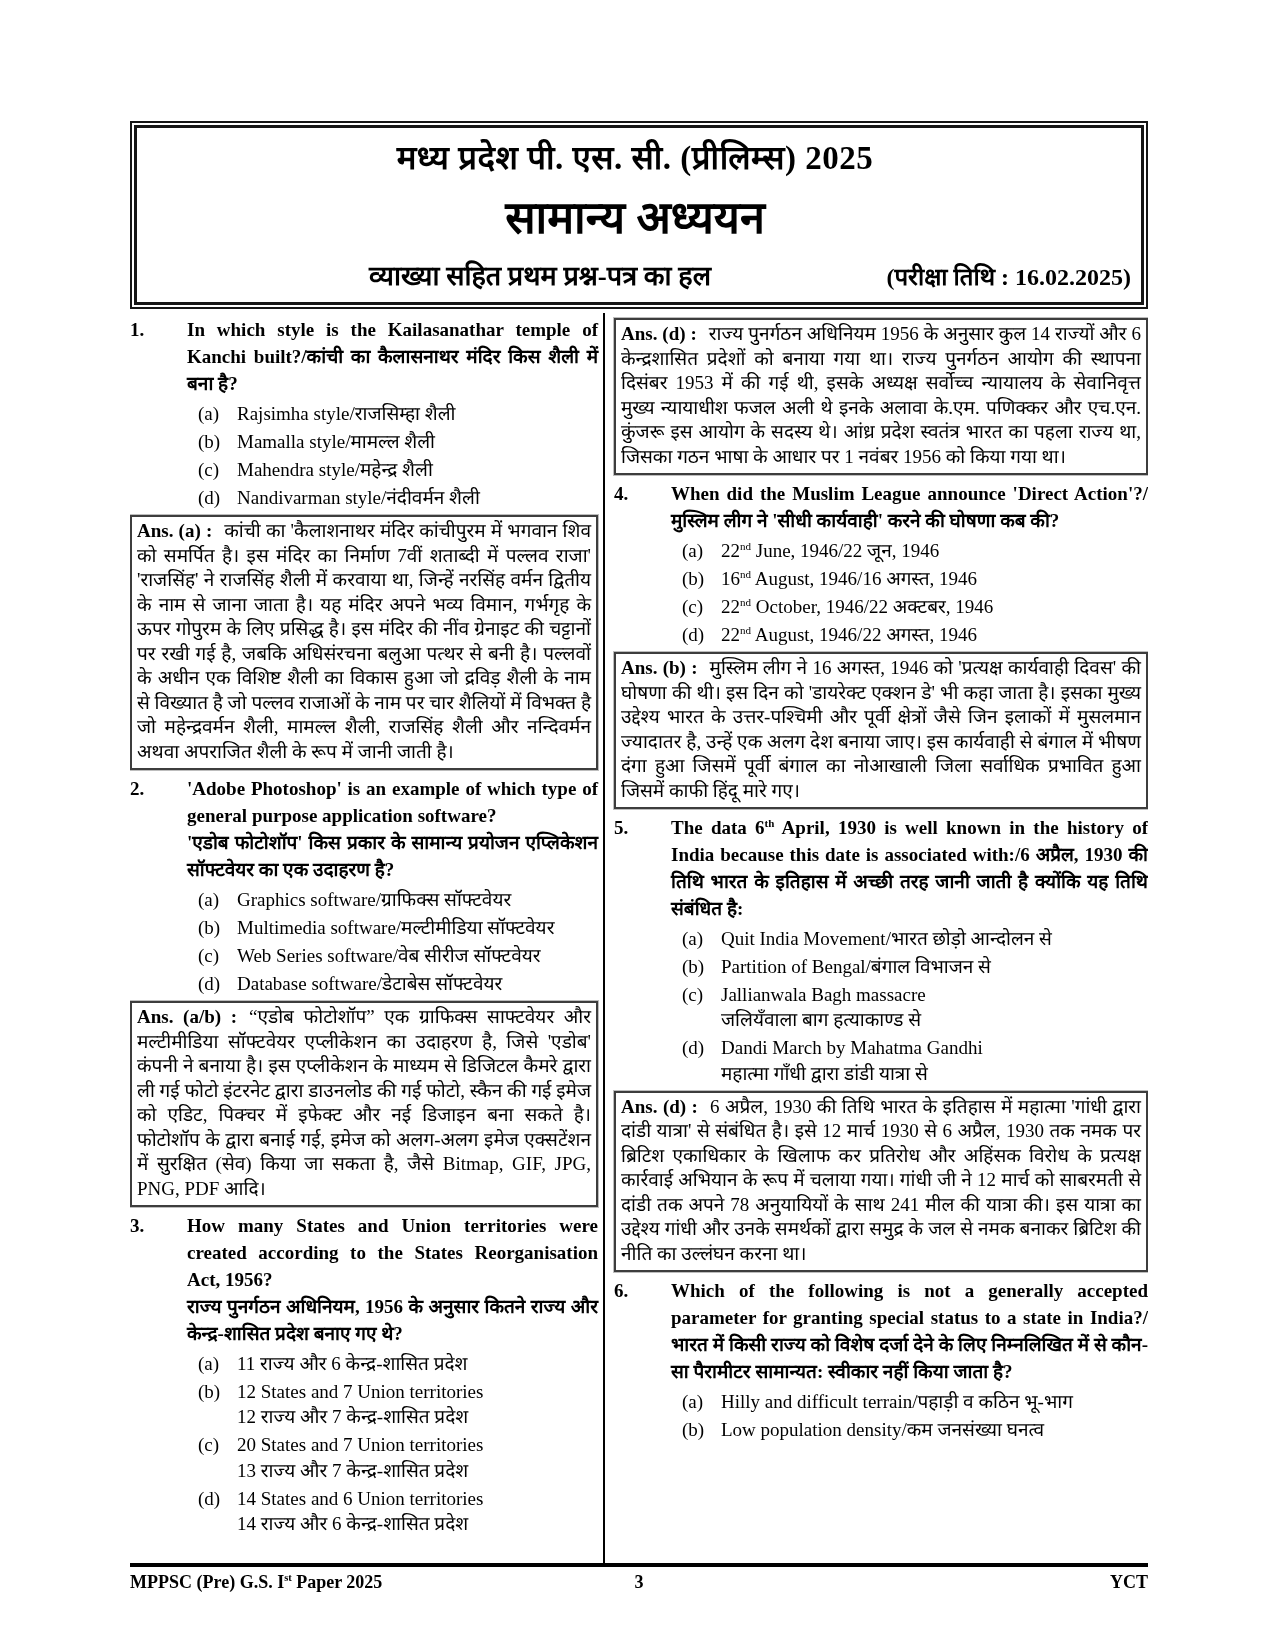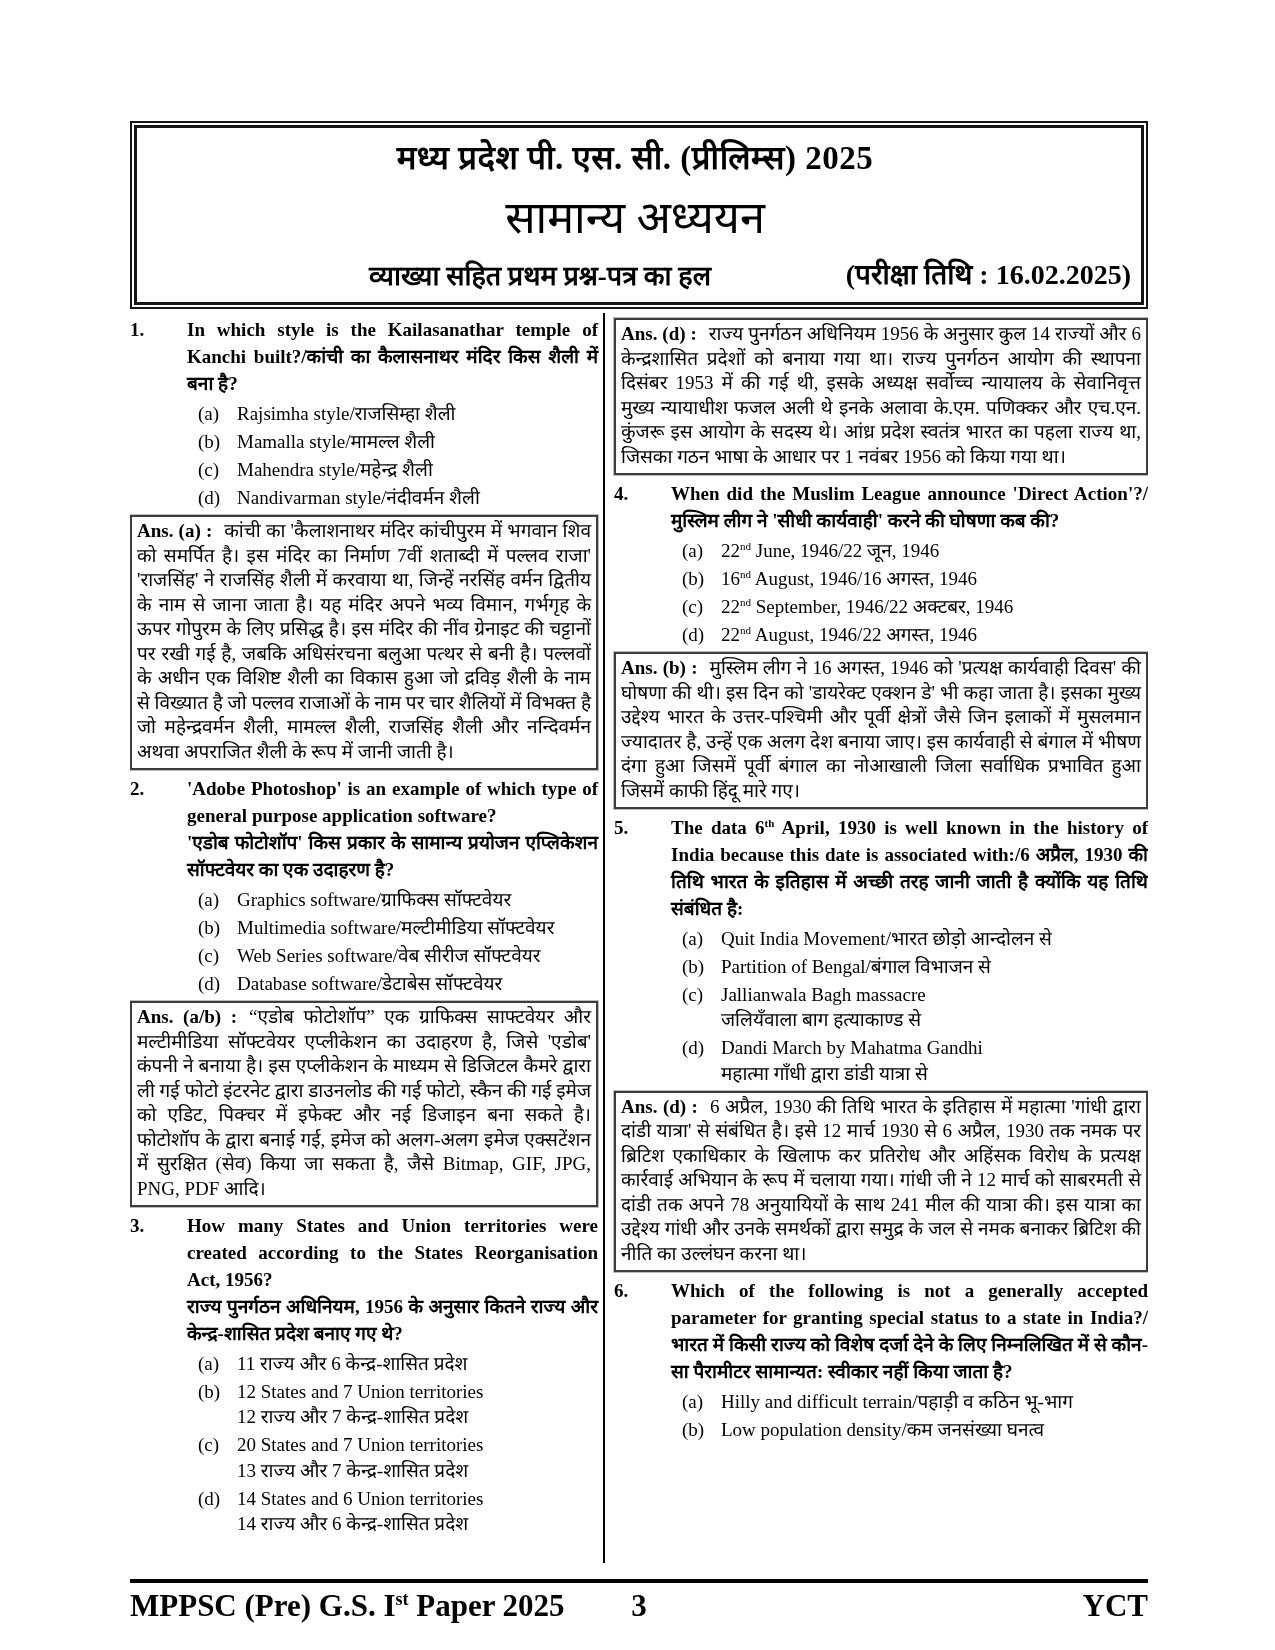--- a/index.html
+++ b/index.html
@@ -8,28 +8,28 @@
     font-family:"Liberation Serif","DejaVu Serif",serif;
     overflow:hidden;position:relative;
   }
   .page{margin-left:130px;width:1018px;}
   
   .header-outer{
     margin-top:121px;border:2px solid #151515;padding:2px;
   }
   .header-inner{border:3px solid #151515;padding:6px 8px 10px 0;}
   .h-title{font-size:33px;font-weight:bold;text-align:center;letter-spacing:.5px;}
-  .h-subject{font-size:45px;font-weight:normal;text-align:center;margin-top:6px;}
+  .h-subject{font-size:45px;font-weight:bold;text-align:center;margin-top:6px;}
   .h-subrow{position:relative;margin-top:10px;height:36px;}
   .h-subtitle{
     position:absolute;left:0;right:190px;text-align:center;
     font-size:27px;font-weight:bold;
   }
   .h-date{
-    position:absolute;right:2px;bottom:0;font-size:28px;font-weight:bold;
+    position:absolute;right:2px;bottom:0;font-size:24px;font-weight:bold;
   }
   
   .columns{display:flex;margin-top:4px;height:1250px;overflow:hidden;}
   .col-left{width:468px;flex:none;padding-right:5px;}
   .col-right{flex:1;border-left:2px solid #000;padding-left:9px;}
   
   .question{margin:4px 0 5px 0;}
   .q-head{display:flex;font-weight:bold;font-size:19px;line-height:1.42;}
   .q-num{width:57px;flex:none;}
   .q-body{flex:1;}
@@ -43,21 +43,21 @@
     border:2px solid #3d3d3d;
     box-shadow:0 0 0 1px #bdbdbd;
     padding:2px 5px 4px 5px;margin:5px 0 6px 0;
     font-size:19px;line-height:1.29;text-align:justify;
   }
   .ans-label{font-weight:bold;margin-right:12px;}
   sup{font-size:0.58em;line-height:0;vertical-align:super;}
   
   .footer{
     display:flex;align-items:baseline;border-top:4px solid #000;
-    margin-top:16px;padding-top:5px;font-weight:bold;font-size:31px;
+    margin-top:0;padding-top:5px;font-weight:bold;font-size:18px;
   }
   .f-left{flex:1;text-align:left;}
   .f-center{width:60px;text-align:center;}
   .f-right{flex:1;text-align:right;}
 </style>
 </head>
 <body>
 
 <div class="page">
 
@@ -218,21 +218,21 @@
           </div>
           <div class="option">
             <span class="opt-label">(b)</span>
             <div class="opt-text">
                 <div class="tline"><span>16</span><sup>nd</sup><span> August, 1946/16 अगस्त, 1946</span></div>
               </div>
           </div>
           <div class="option">
             <span class="opt-label">(c)</span>
             <div class="opt-text">
-                <div class="tline"><span>22</span><sup>nd</sup><span> September, 1946/22 अक्टबर, 1946</span></div>
+                <div class="tline"><span>22</span><sup>nd</sup><span> October, 1946/22 अक्टबर, 1946</span></div>
               </div>
           </div>
           <div class="option">
             <span class="opt-label">(d)</span>
             <div class="opt-text">
                 <div class="tline"><span>22</span><sup>nd</sup><span> August, 1946/22 अगस्त, 1946</span></div>
               </div>
           </div>
         </div>
       </section>

